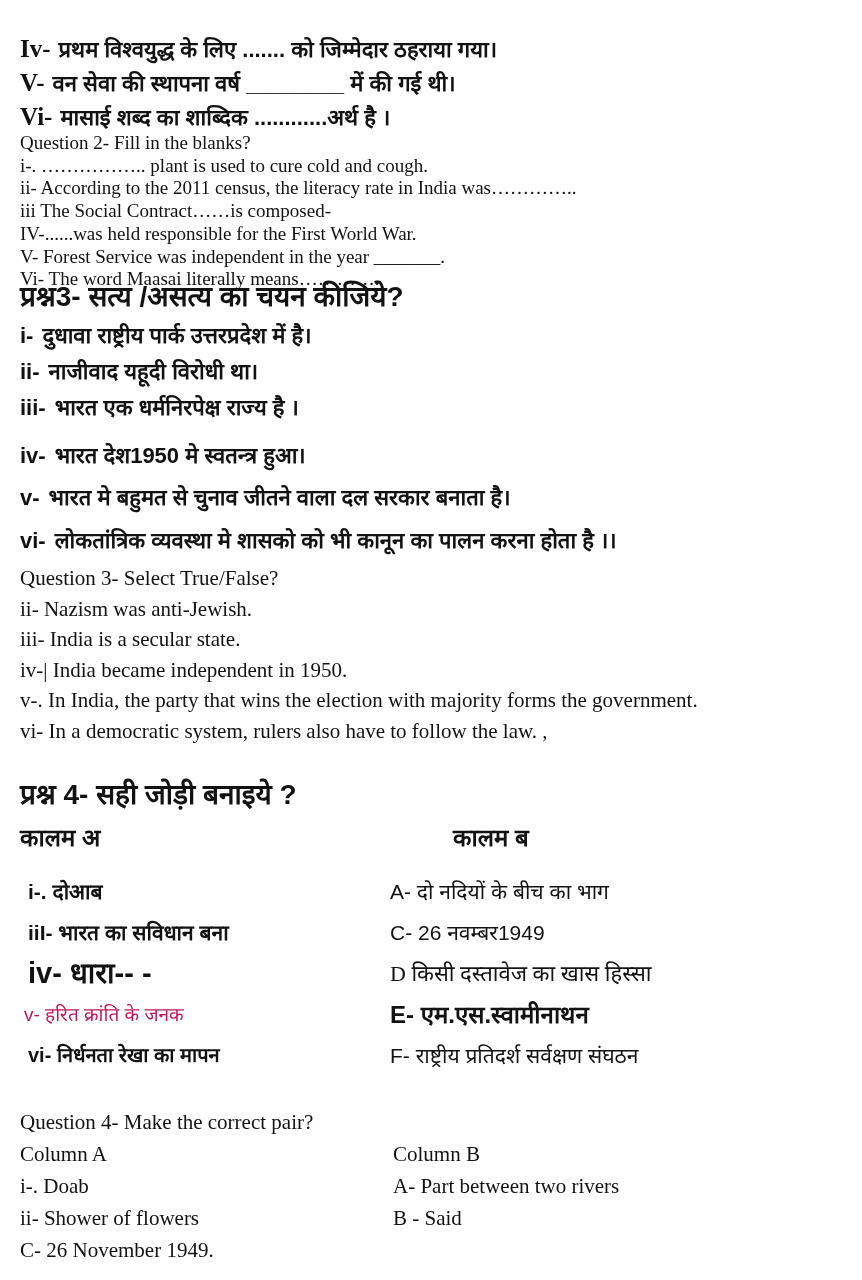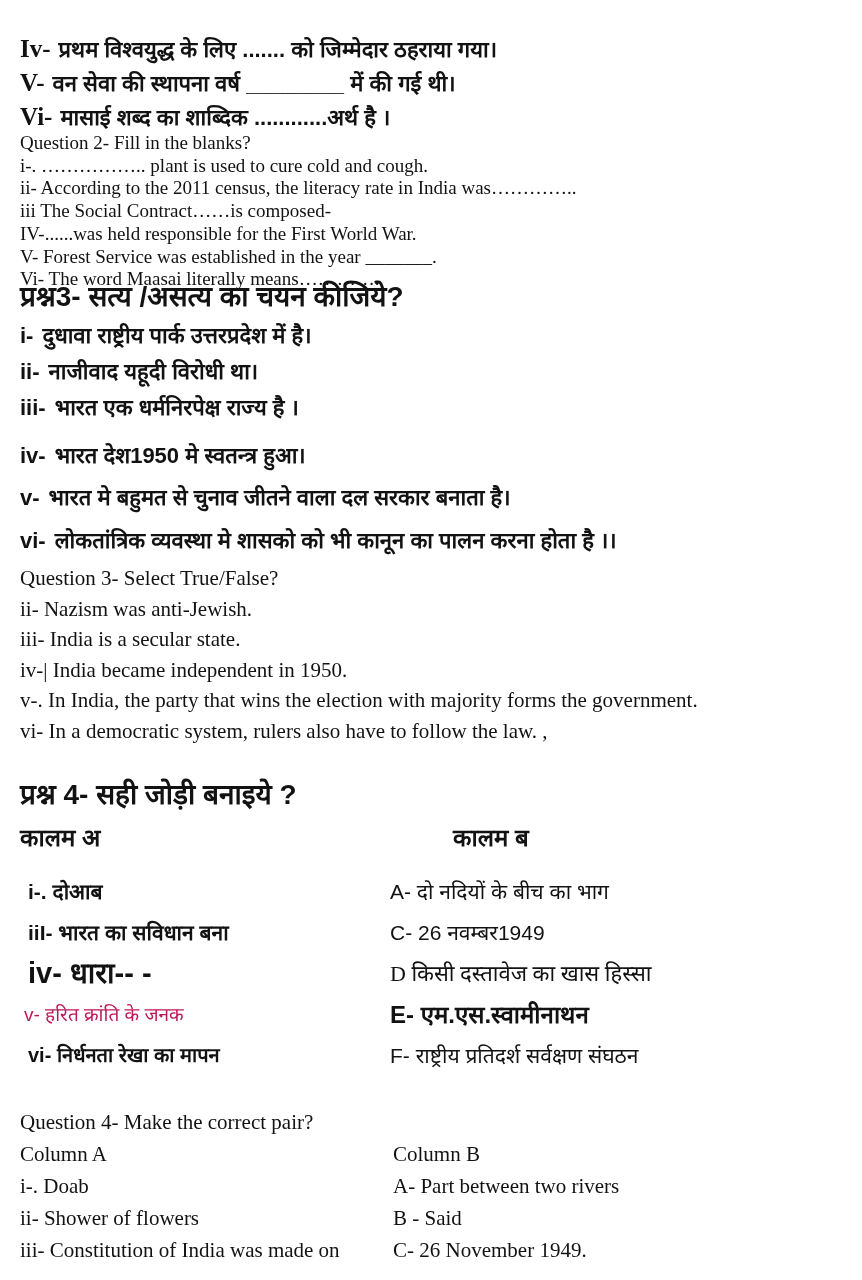--- a/index.html
+++ b/index.html
@@ -81,21 +81,21 @@
       <span class="ht">मासाई शब्द का शाब्दिक ............अर्थ है ।</span>
     </div>
   </div>
 
   <div class="sec sec2">
     <div class="line">Question 2- Fill in the blanks?</div>
     <div class="line">i-.  …………….. plant is used to cure cold and cough.</div>
     <div class="line">ii- According to the 2011 census, the literacy rate in India was…………..</div>
     <div class="line">iii The Social Contract……is composed-</div>
     <div class="line">IV-......was held responsible for the First World War.</div>
-    <div class="line">V- Forest Service was established in the year _______.</div>
+    <div class="line">V- Forest Service was independent in the year _______.</div>
     <div class="line">Vi- The word Maasai literally means………….</div>
   </div>
 
   <div class="sec sec3h">प्रश्न3- सत्य /असत्य का चयन कीजिये?</div>
 
   <div class="sec sec3">
     <div class="line">
       <span class="mk">i-</span>
       <span class="ht">दुधावा राष्ट्रीय पार्क उत्तरप्रदेश में है।</span>
     </div>
@@ -169,18 +169,17 @@
     </div>
     <div class="grid">
       <div>i-.  Doab</div>
       <div>A- Part between two rivers</div>
     </div>
     <div class="grid">
       <div>ii- Shower of flowers</div>
       <div>B - Said</div>
     </div>
     <div class="grid">
-      <div>iii- Constitution of India was made on</div>
       <div>C- 26 November 1949.</div>
     </div>
   </div>
 
 </div>
 
 </body></html>

